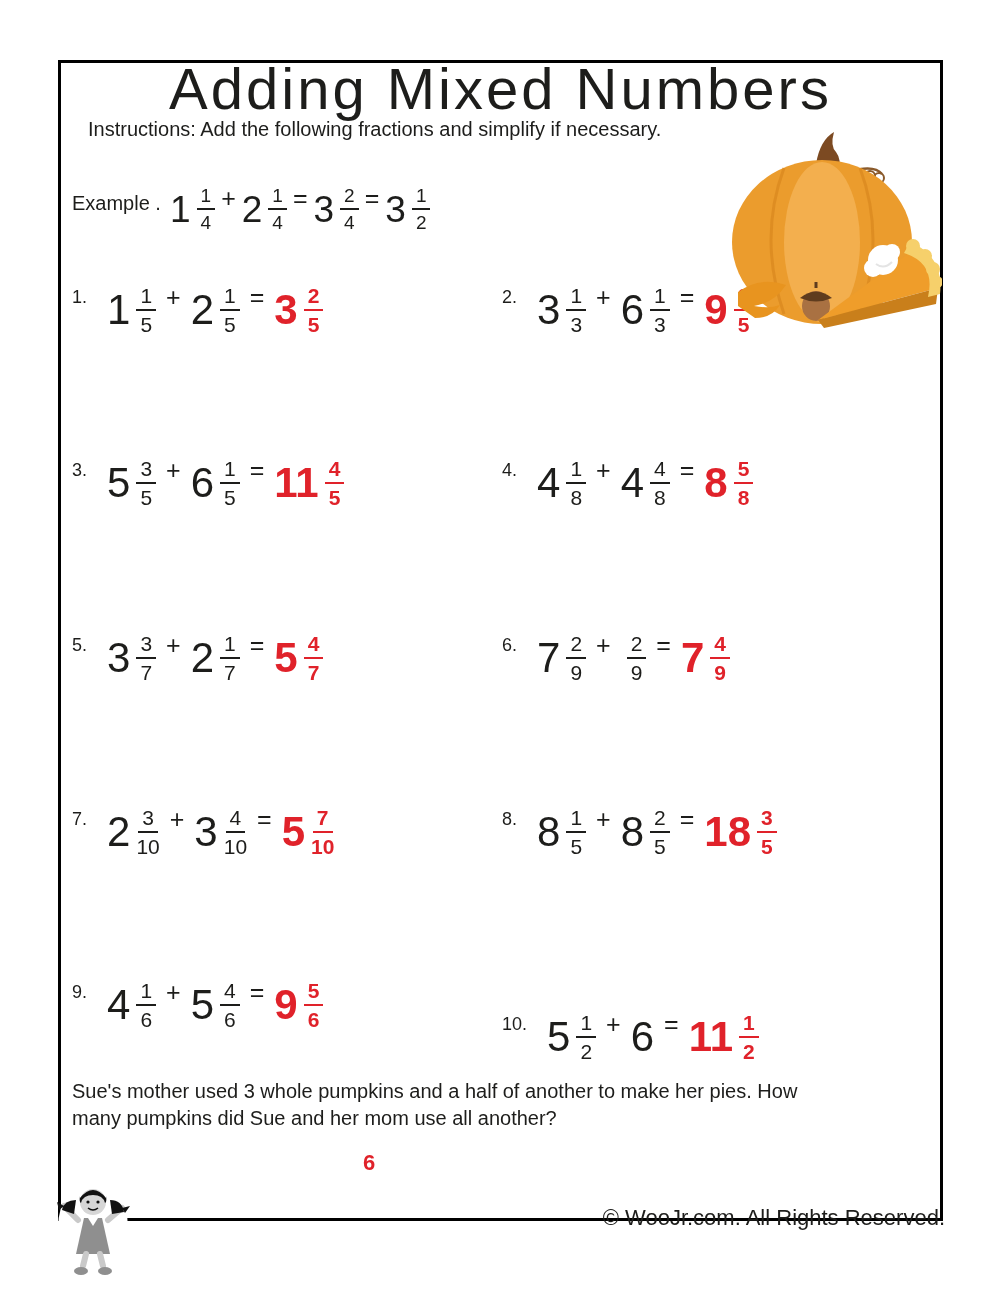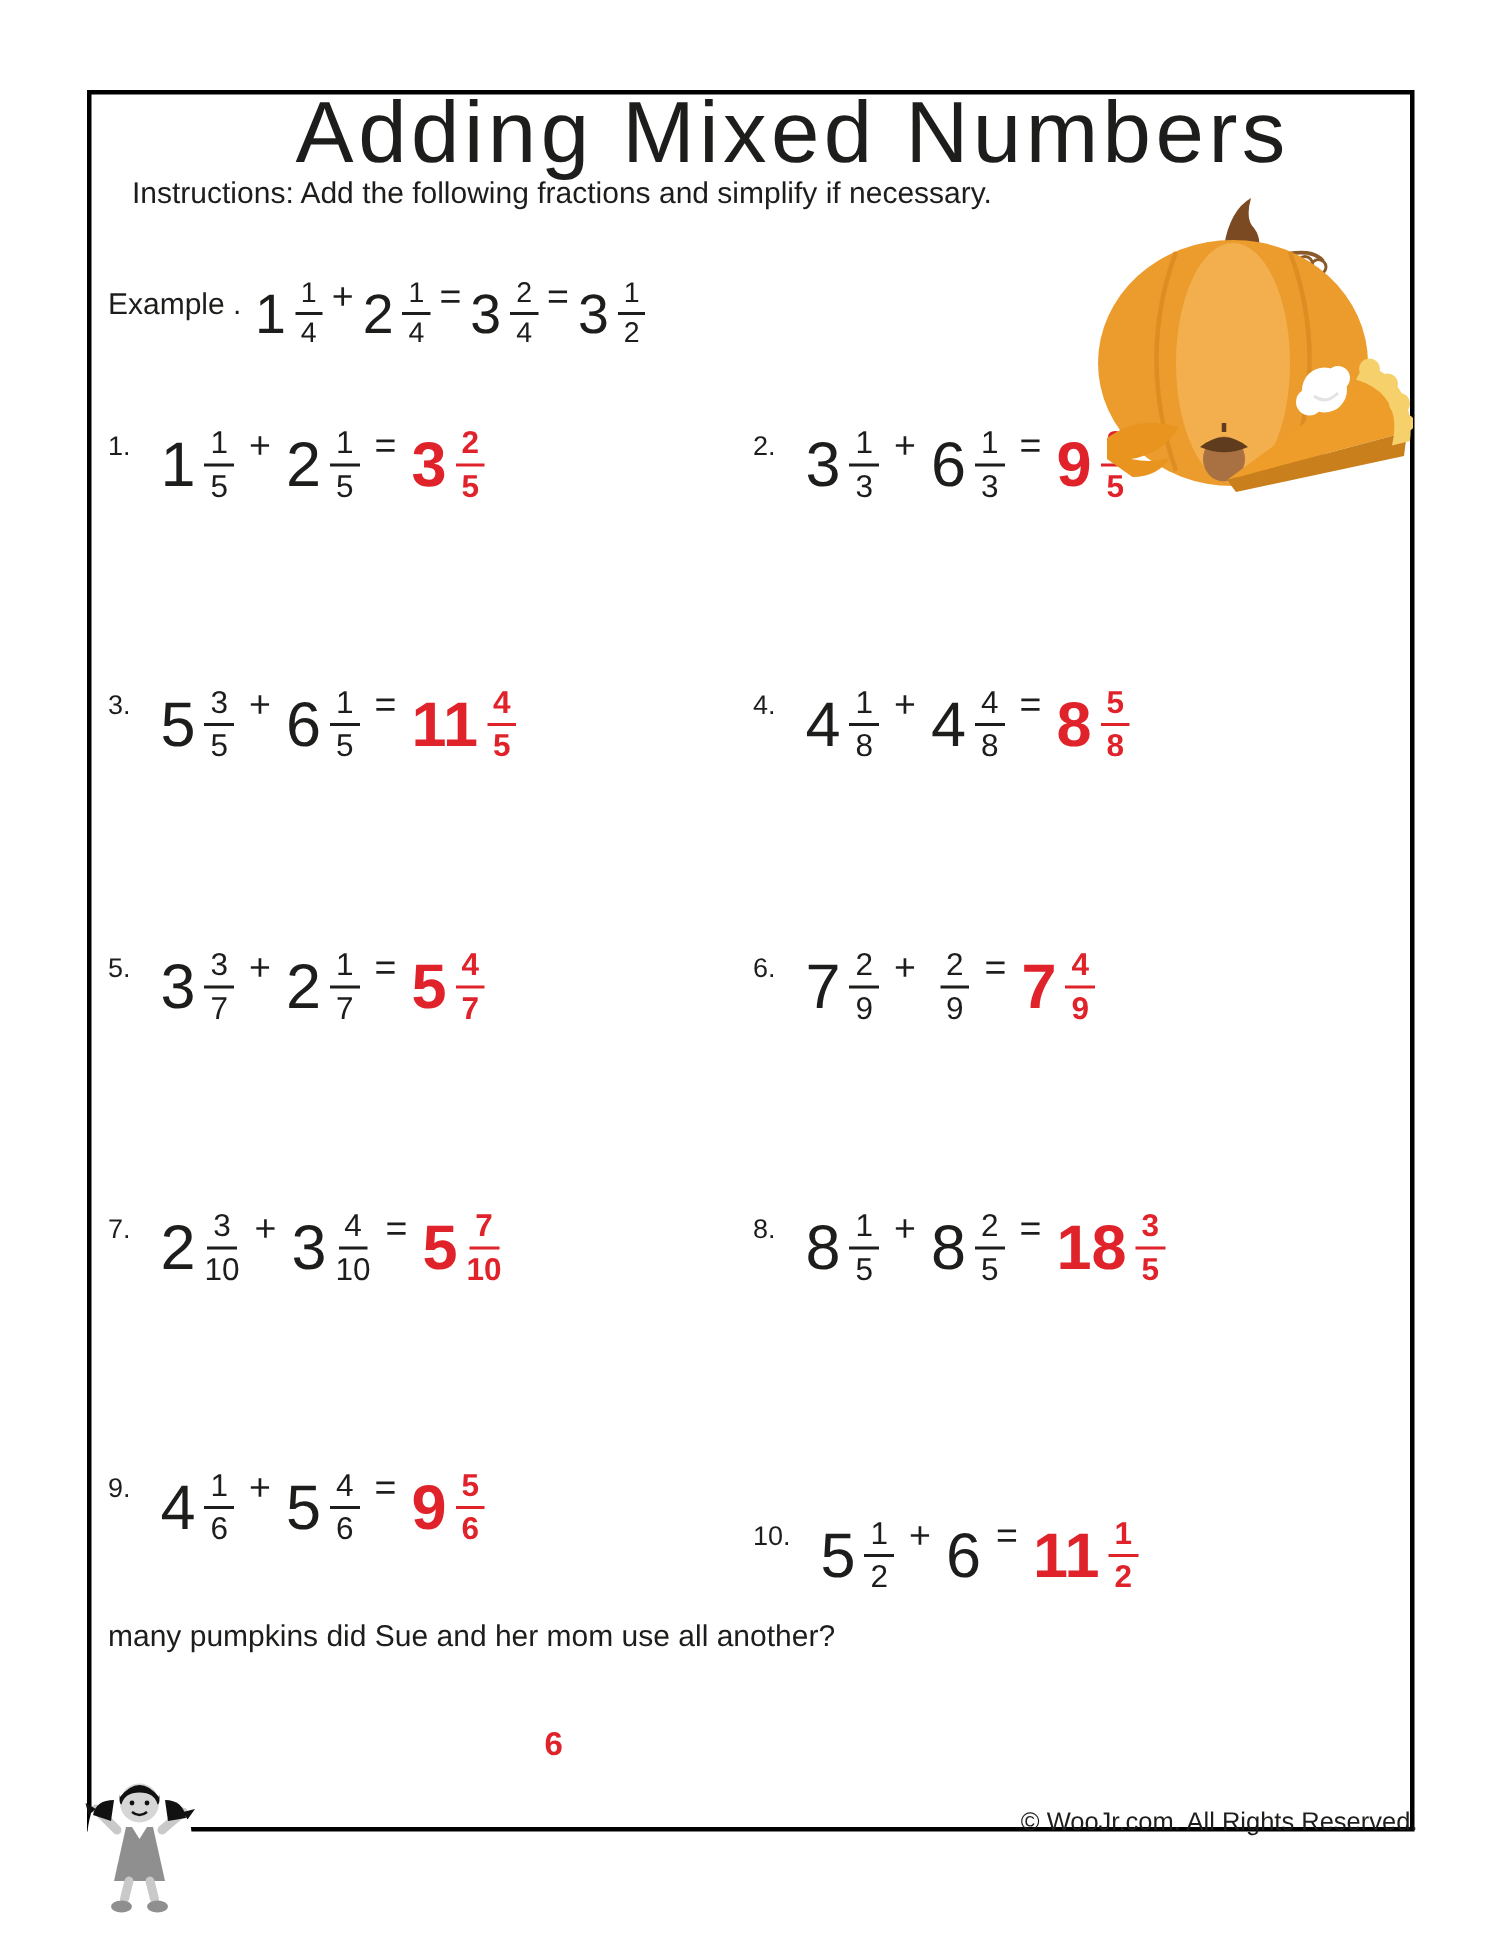--- a/index.html
+++ b/index.html
@@ -7,21 +7,21 @@
   body{
     width:1000px;height:1294px;background:#ffffff;position:relative;
     font-family:"Liberation Sans", sans-serif;color:var(--ink);overflow:hidden;
   }
   .page-border{
     position:absolute;left:58px;top:60px;width:879px;height:1155px;
     border:3px solid #000;z-index:1;
   }
   .title{
     position:absolute;left:58px;top:60px;width:885px;text-align:center;
-    font-size:58px;line-height:1.0;letter-spacing:3px;font-weight:400;z-index:2;padding-left:28px;
+    font-size:58px;line-height:1.0;letter-spacing:3px;font-weight:400;z-index:2;
   }
   .instructions{position:absolute;left:72px;top:118px;font-size:20px;z-index:2;margin-left:16px;}
   .example-label{position:absolute;left:72px;top:192px;font-size:20px;z-index:2;}
   .example-expr{position:absolute;left:170px;top:186px;z-index:2;}
   .example-expr .whole{font-size:37px;}
   .example-expr .frac{font-size:19px;}
   .example-expr .op{margin:0 6px;}
 
   .problem{position:absolute;display:flex;z-index:2;}
   .pnum{font-size:18px;margin-right:20px;margin-top:2px;}
@@ -32,21 +32,21 @@
         font-size:21px;line-height:1;}
   .fnum{padding:0 4px 3px;border-bottom:2px solid currentColor;}
   .fden{padding-top:3px;}
   .op{font-size:25px;line-height:1;margin:0 10px;align-self:flex-start;margin-top:0px;}
   .red{color:var(--red);font-weight:bold;}
 
   .challenge{position:absolute;left:72px;top:1078px;width:875px;font-size:20px;
              line-height:27px;z-index:2;}
   .challenge-answer{position:absolute;left:363px;top:1150px;font-size:22px;
                     font-weight:bold;color:var(--red);z-index:2;}
-  .copyright{position:absolute;top:1205px;right:55px;font-size:17px;z-index:2;}
+  .copyright{position:absolute;top:1205px;right:55px;font-size:22px;z-index:2;}
   .pumpkin-art{position:absolute;left:720px;top:130px;z-index:2;}
   .mascot-art{position:absolute;left:56px;top:1178px;z-index:3;}
 </style>
 </head>
 <body>
 
 <div class="page-border"></div>
 
 <div class="title">Adding Mixed Numbers</div>
 <div class="instructions">Instructions: Add the following fractions and simplify if necessary.</div>
@@ -360,20 +360,21 @@
           <span class="frac">
             <span class="fnum">1</span>
             <span class="fden">2</span>
           </span>
         </span>
       </span>
     </div>
   </div>
 
 <div class="challenge">
+  <div>Sue's mother used 3 whole pumpkins and a half of another to make her pies.  How</div>
   <div>many pumpkins did Sue and her mom use all another?</div>
 </div>
 <div class="challenge-answer">6</div>
 
 <div class="copyright">© WooJr.com. All Rights Reserved.</div>
 
 <svg class="pumpkin-art" width="222" height="198" viewBox="0 0 222 198">
 
   <path d="M128 42 q26 -8 34 2" stroke="#8a5a2b" stroke-width="2.5" fill="none"></path>
   <circle cx="150" cy="46" r="5" stroke="#8a5a2b" stroke-width="2" fill="none"></circle>

